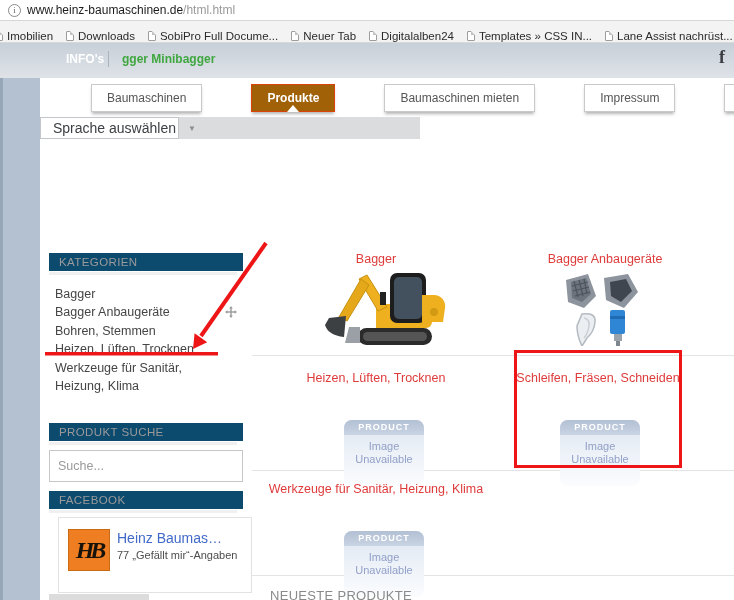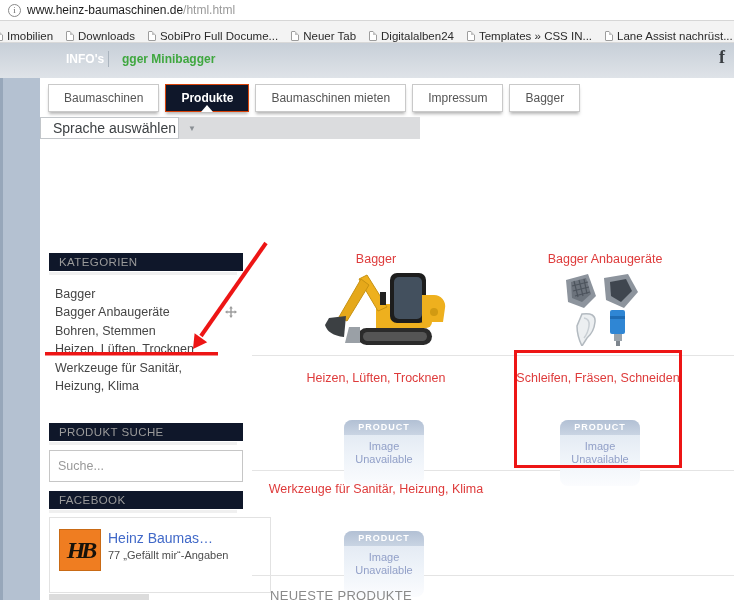--- a/index.html
+++ b/index.html
@@ -36,44 +36,44 @@
   .crumb{position:absolute;left:122px;top:9px;font-size:12px;font-weight:bold;color:#3fa73f;}
   .fb-glyph{position:absolute;left:719px;top:4px;font-family:"Liberation Serif",serif;
             font-weight:bold;font-size:18px;color:#3a3e42;}
 
   .content{position:absolute;left:40px;top:35px;width:694px;height:522px;background:#fff;}
 
   
   .tabs{position:absolute;left:48px;top:41px;display:flex;gap:6px;}
   .tab{position:relative;height:28px;line-height:26px;padding:0 15px;background:#fff;
        border:1px solid #c9c9c9;color:#555;font-size:12px;white-space:nowrap;cursor:pointer;
-       box-shadow:0 3px 3px -1px rgba(110,110,110,.5);}
-  .tab.active{background:#0f172a;border-color:#d94309;color:#fff;font-weight:bold;}
+       box-shadow:0 3px 3px -1px rgba(110,110,110,.5);margin-left:43px;}
+  .tab.active{background:#a16207;border-color:#d94309;color:#fff;font-weight:bold;}
   .notch{position:absolute;bottom:-1px;left:50%;transform:translateX(-50%);width:0;height:0;
          border-left:6px solid transparent;border-right:6px solid transparent;border-bottom:7px solid #fff;}
 
   
   .translate-band{position:absolute;left:40px;top:74px;width:380px;height:22px;background:#dbdcde;}
   .translate{position:absolute;left:40px;top:74px;width:139px;height:22px;background:#fff;
              border:1px solid #c2c6ca;display:flex;align-items:center;gap:6px;padding:0 6px;cursor:pointer;}
   .translate .lbl{font-size:14px;color:#3c4043;white-space:nowrap;}
   .translate .sep{width:1px;height:14px;background:#ccd0d4;margin-left:auto;}
   .translate .arr{font-size:8px;color:#8a8f94;}
 
   
-  .sbar-hdr{position:absolute;left:49px;width:194px;height:18px;background:#0f172a;color:#9a9a9a;
+  .sbar-hdr{position:absolute;left:49px;width:194px;height:18px;background:#0c4a6e;color:#9a9a9a;
             font-size:11.5px;letter-spacing:.4px;line-height:18px;padding-left:10px;}
   .sbar-sub{position:absolute;left:49px;width:188px;height:3px;background:#f0f0f0;}
   .cats{position:absolute;left:55px;top:242px;width:178px;margin:0;padding:0;list-style:none;}
   .cats li{font-size:12.5px;color:#454545;line-height:18.4px;cursor:pointer;}
   .move-icon{position:absolute;left:225px;top:263px;width:12px;height:12px;cursor:move;}
   .search-input{position:absolute;left:49px;top:407px;width:194px;height:32px;border:1px solid #c6c6c6;
                 font-size:12.5px;color:#444;padding:0 8px;font-family:"Liberation Sans",sans-serif;}
   .search-input::placeholder{color:#9a9a9a;opacity:1;}
-  .fbwidget{position:absolute;left:49px;top:474px;width:222px;height:76px;background:#fff;border:1px solid #e2e2e2;}
+  .fbwidget{position:absolute;left:58px;top:474px;width:194px;height:76px;background:#fff;border:1px solid #e2e2e2;}
   .hb-logo{position:absolute;left:9px;top:11px;width:42px;height:42px;background:#ef7d21;border:1px solid #c96a15;
            color:#17120a;font-family:"Liberation Serif",serif;font-style:italic;font-weight:bold;
            font-size:24px;letter-spacing:-4px;display:flex;align-items:center;justify-content:center;cursor:pointer;}
   .fb-name{position:absolute;left:58px;top:12px;font-size:14px;color:#4169c8;cursor:pointer;white-space:nowrap;}
   .fb-likes{position:absolute;left:58px;top:31px;font-size:11px;color:#4d4d4d;white-space:nowrap;}
   .sbar-cut{position:absolute;left:49px;top:551px;width:100px;height:6px;background:#dcdcdc;}
 
   
   .divider{position:absolute;left:252px;width:482px;height:1px;background:#e4e4e4;}
   .cat-head{position:absolute;font-size:12.5px;color:#de3b3b;text-align:center;cursor:pointer;white-space:nowrap;}

